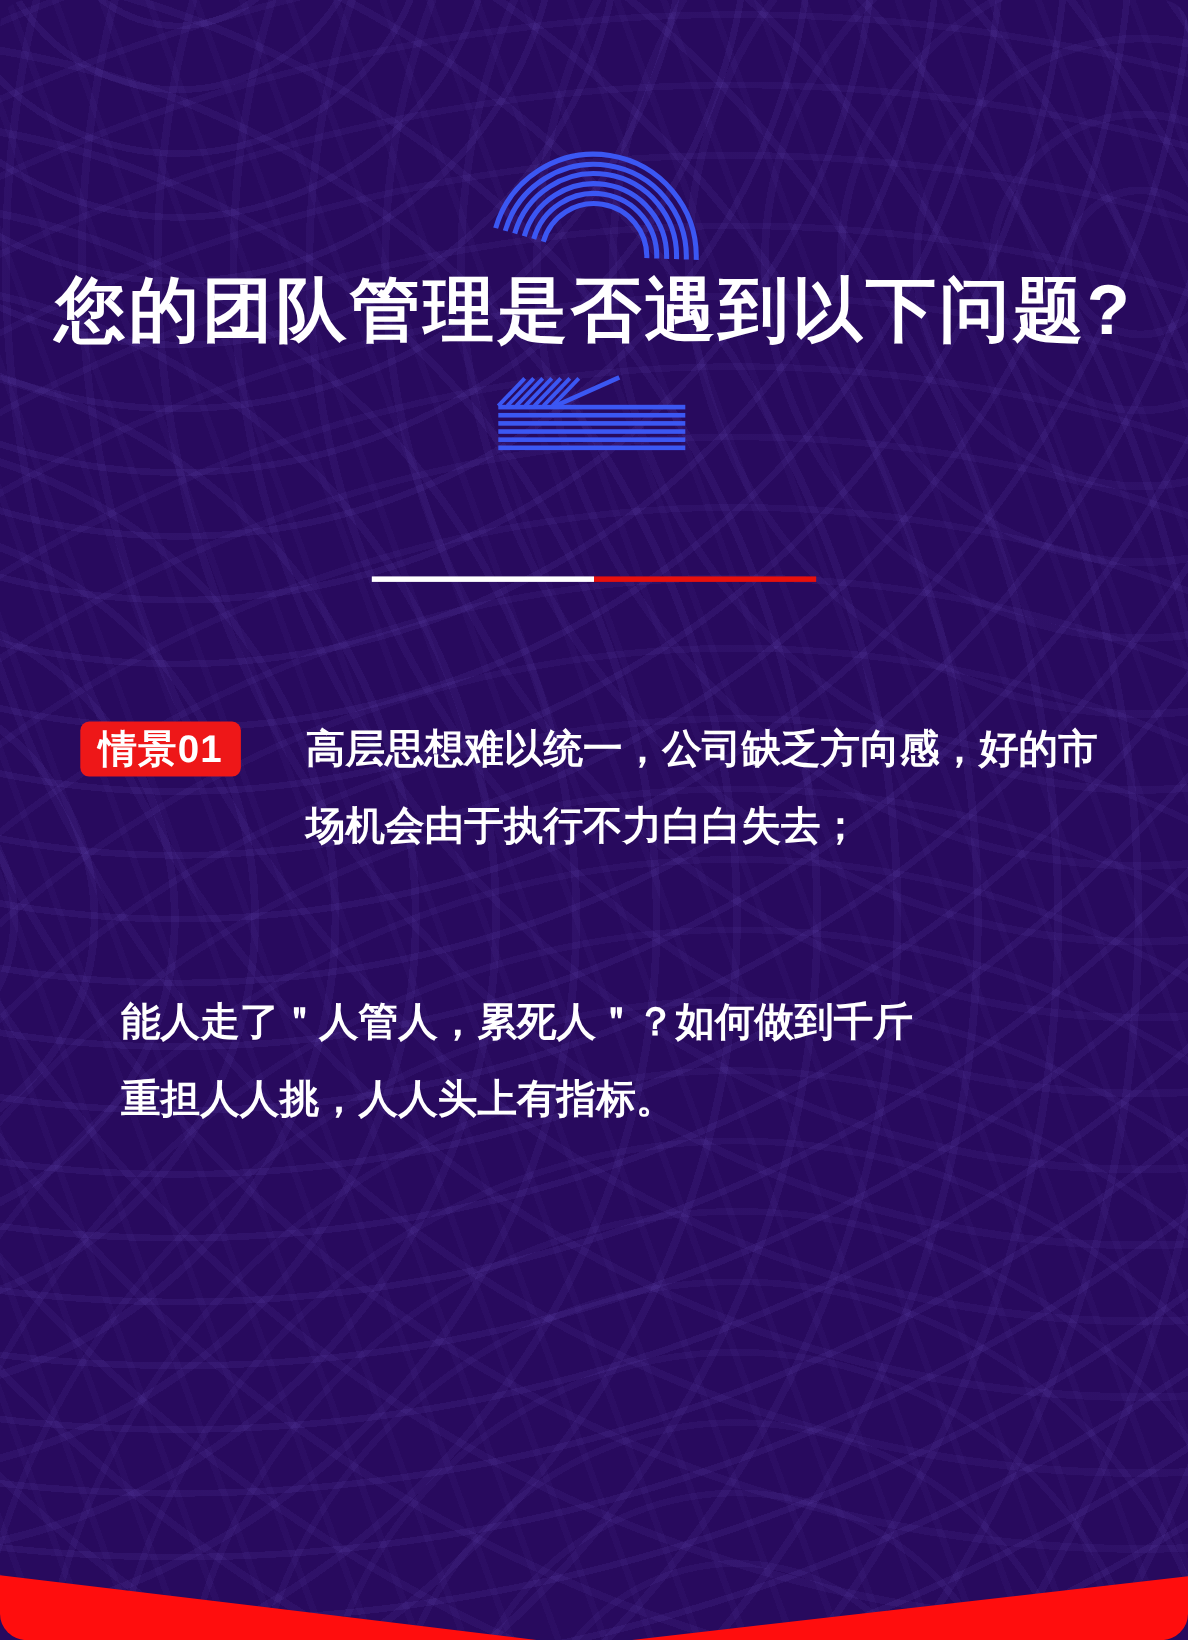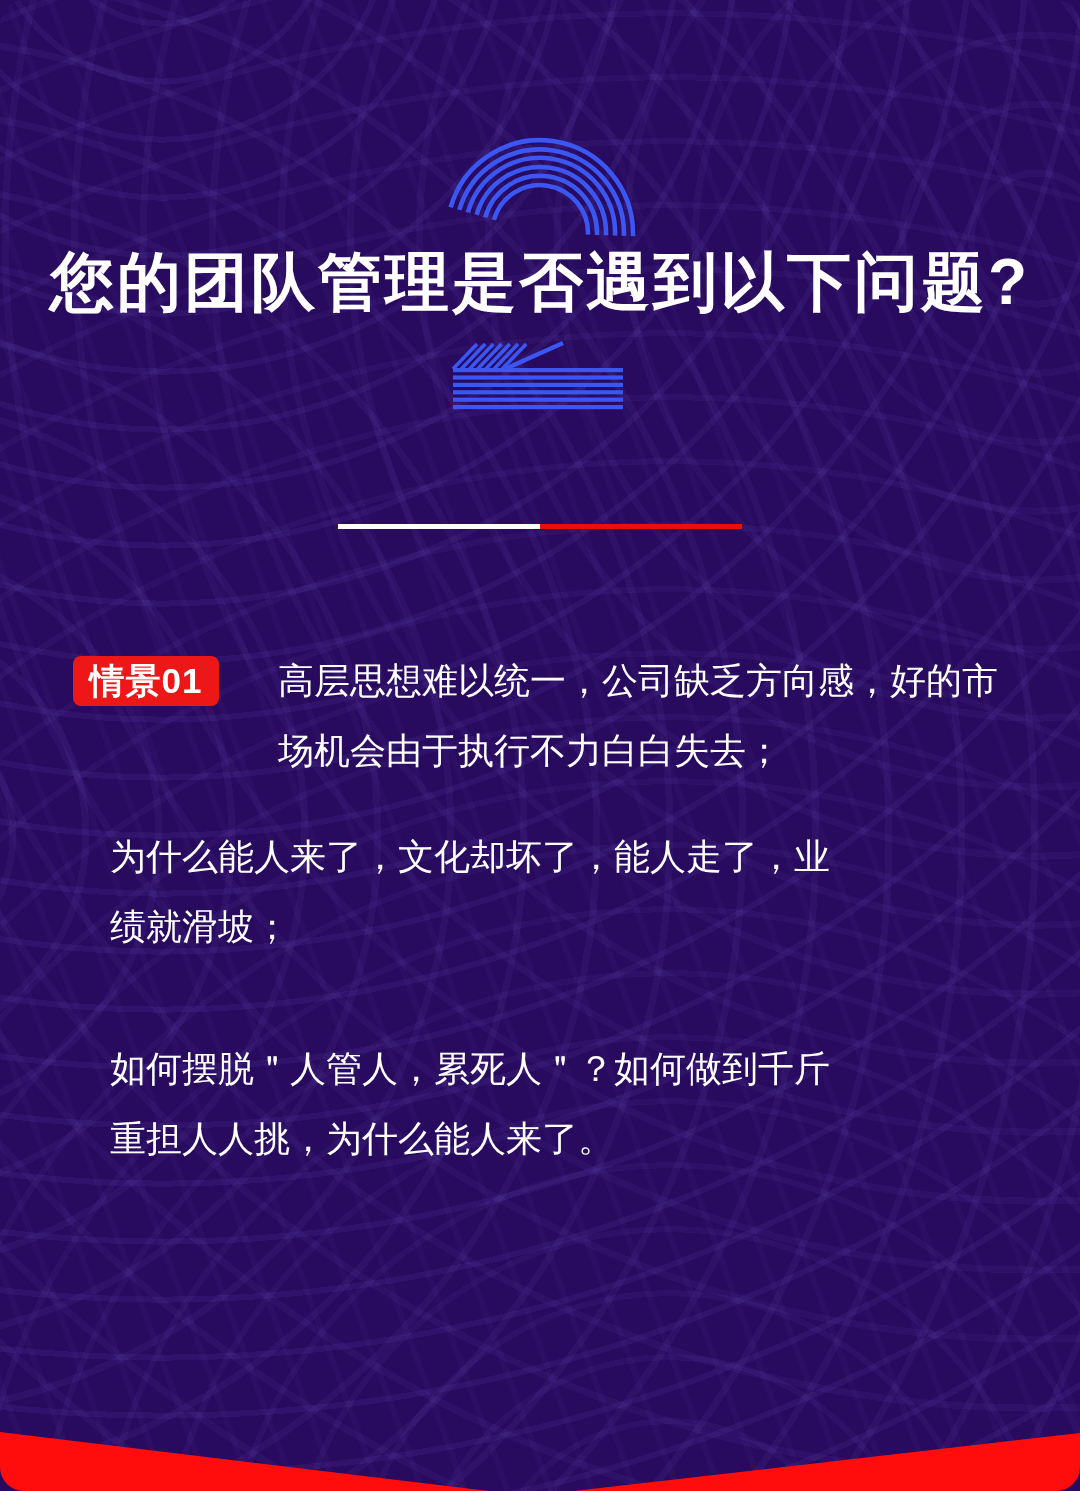--- a/index.html
+++ b/index.html
@@ -69,21 +69,21 @@
     letter-spacing:1px;
     border-radius:8px;
   }
   .badge.red{ background:#ee1718; }
   .scenario-text{
     margin-left:37px;
     width:745px;
     color:#ffffff;
     font-size:36px;
     line-height:70px;
-    font-weight:400;
+    font-weight:700;
     word-break:break-all;
   }
 
   .footer-ribbon{
     position:absolute; left:0; bottom:0;
     width:1080px; height:62px;
     display:block;
   }
 </style>
 </head>
@@ -128,28 +128,27 @@
   </div>
 
   <div class="scenarios">
 
     <div class="scenario">
       <div class="badge red">情景01</div>
       <p class="scenario-text">高层思想难以统一，公司缺乏方向感，好的市场机会由于执行不力白白失去；</p>
     </div>
 
     <div class="scenario">
-      <p class="scenario-text">为什么能人来了，文化却坏了，能人走了，业绩就滑坡；</p>
     </div>
 
     <div class="scenario">
     </div>
 
     <div class="scenario">
-      <p class="scenario-text">如何摆脱＂人管人，累死人＂？如何做到千斤重担人人挑，为什么能人来了。</p>
+      <p class="scenario-text">能人走了＂人管人，累死人＂？如何做到千斤重担人人挑，人人头上有指标。</p>
     </div>
 
   </div>
 
   <svg class="footer-ribbon" viewBox="0 0 1080 62" preserveAspectRatio="none" aria-hidden="true">
     <polygon points="0,3 530,67 0,67" fill="#ff0d0d"></polygon>
     <polygon points="1080,4 530,67 1080,67" fill="#ff0d0d"></polygon>
   </svg>
 
 </div>

